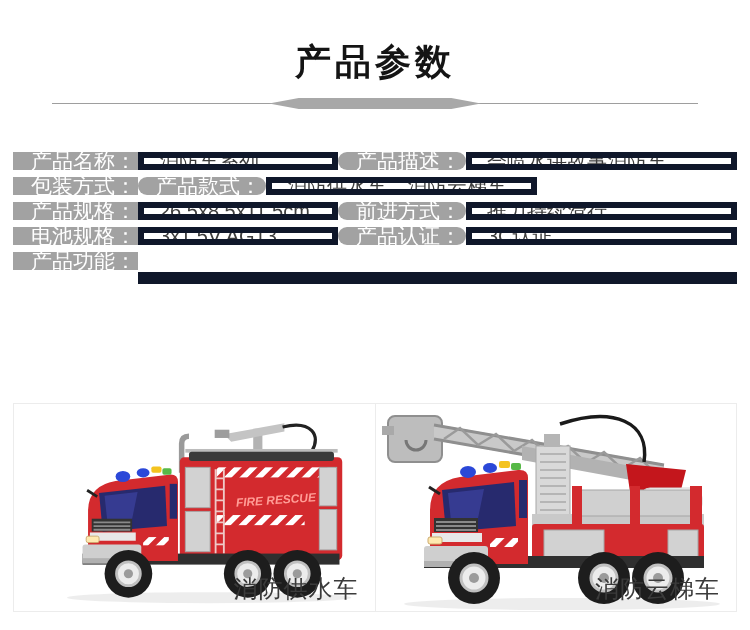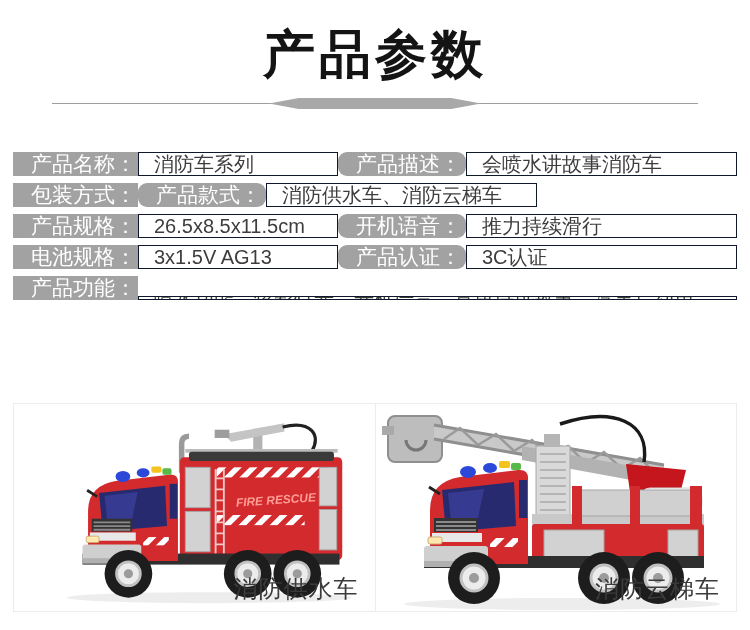--- a/index.html
+++ b/index.html
@@ -1,32 +1,32 @@
 <!DOCTYPE html>
 <html><head>
 <meta charset="utf-8">
 <style>
   html,body{margin:0;padding:0;background:#fff;}
   .page{position:relative;width:750px;height:630px;background:#fff;overflow:hidden;
         font-family:"Liberation Sans","DejaVu Sans",sans-serif;}
   
-  .title{position:absolute;top:20px;left:0;width:750px;text-align:center;
-         font-size:52px;font-weight:bold;color:#141414;letter-spacing:4px;}
+  .title{position:absolute;top:38px;left:0;width:750px;text-align:center;
+         font-size:36px;font-weight:bold;color:#141414;letter-spacing:4px;}
   .divider{position:absolute;top:97px;left:0;width:750px;height:13px;}
   .divider .line{position:absolute;top:6px;left:52px;width:646px;height:1px;background:#9e9e9e;}
   .divider .lens{position:absolute;top:1px;left:269px;width:212px;height:11px;background:#a8a8a8;
          clip-path:polygon(0 50%,14% 0,86% 0,100% 50%,86% 100%,14% 100%);}
   
   .spec-table{position:absolute;top:152px;left:13px;width:724px;}
-  .spec-row{display:flex;height:24px;margin-bottom:7px;}
+  .spec-row{display:flex;height:18px;margin-bottom:7px;}
   .cell-label{background:#a2a2a2;color:#ffffff;font-size:21px;display:flex;align-items:center;
               padding-left:18px;box-sizing:border-box;flex:none;}
   .w-label1{width:125px;}
   .w-label2{width:128px;border-radius:9px;}
-  .cell-value{background:#fff;border:1px solid #0f172a;color:#3d3d3d;font-size:20px;
+  .cell-value{background:#fff;border:6px solid #0f172a;color:#3d3d3d;font-size:20px;
               display:flex;align-items:center;padding-left:15px;box-sizing:border-box;flex:none;
               white-space:nowrap;overflow:hidden;}
   .w-value1{width:200px;}
   .w-value2{width:271px;}
   .w-value-full{width:599px;margin-top:20px;}
   
   .gallery{position:absolute;top:403px;left:13px;width:724px;height:209px;
            border:1px solid #ececec;display:flex;box-sizing:border-box;}
   .gallery-cell{position:relative;flex:1 1 50%;overflow:hidden;}
   .gallery-cell.first{border-right:1px solid #ececec;}
@@ -55,21 +55,21 @@
       <div class="cell-value w-value2">会喷水讲故事消防车</div>
     </div>
     <div class="spec-row">
       <div class="cell-label w-label1">包装方式：</div>
       <div class="cell-label w-label2">产品款式：</div>
       <div class="cell-value w-value2">消防供水车、消防云梯车</div>
     </div>
     <div class="spec-row">
       <div class="cell-label w-label1">产品规格：</div>
       <div class="cell-value w-value1">26.5x8.5x11.5cm</div>
-      <div class="cell-label w-label2">开机语音：</div>
+      <div class="cell-label w-label2">前进方式：</div>
       <div class="cell-value w-value2">推力持续滑行</div>
     </div>
     <div class="spec-row">
       <div class="cell-label w-label1">电池规格：</div>
       <div class="cell-value w-value1">3x1.5V AG13</div>
       <div class="cell-label w-label2">产品认证：</div>
       <div class="cell-value w-value2">3C认证</div>
     </div>
     <div class="spec-row">
       <div class="cell-label w-label1">产品功能：</div>

